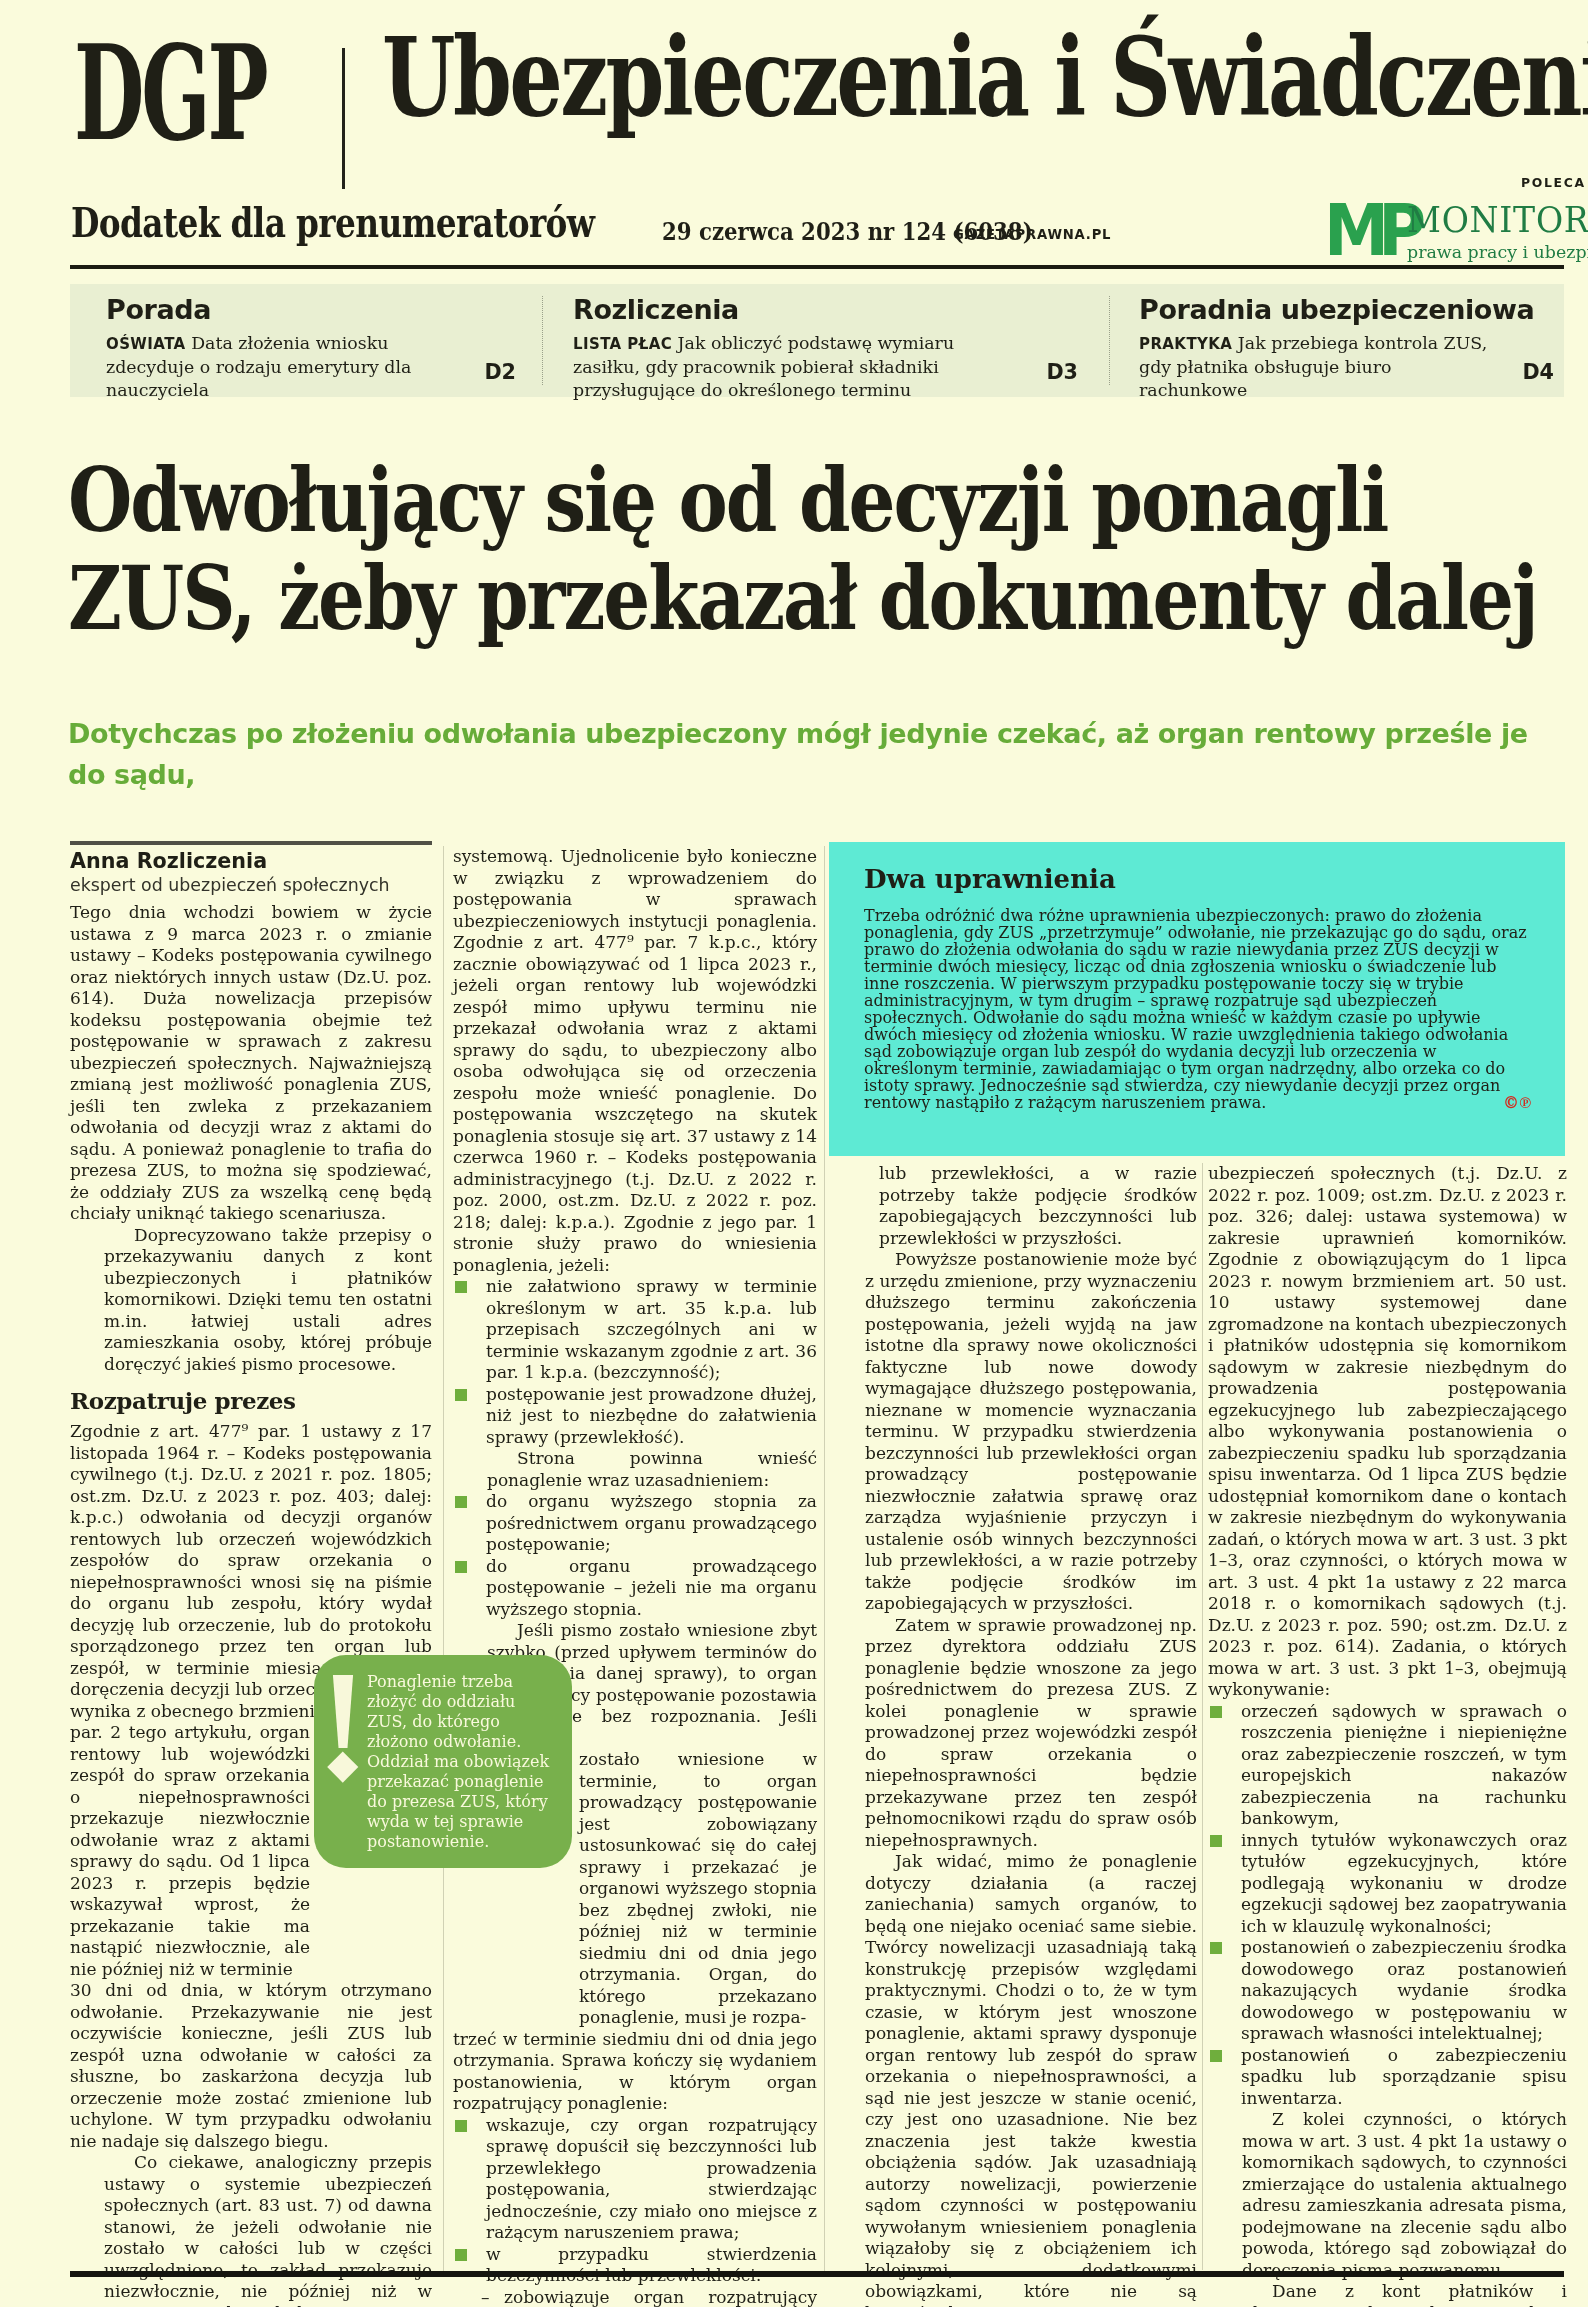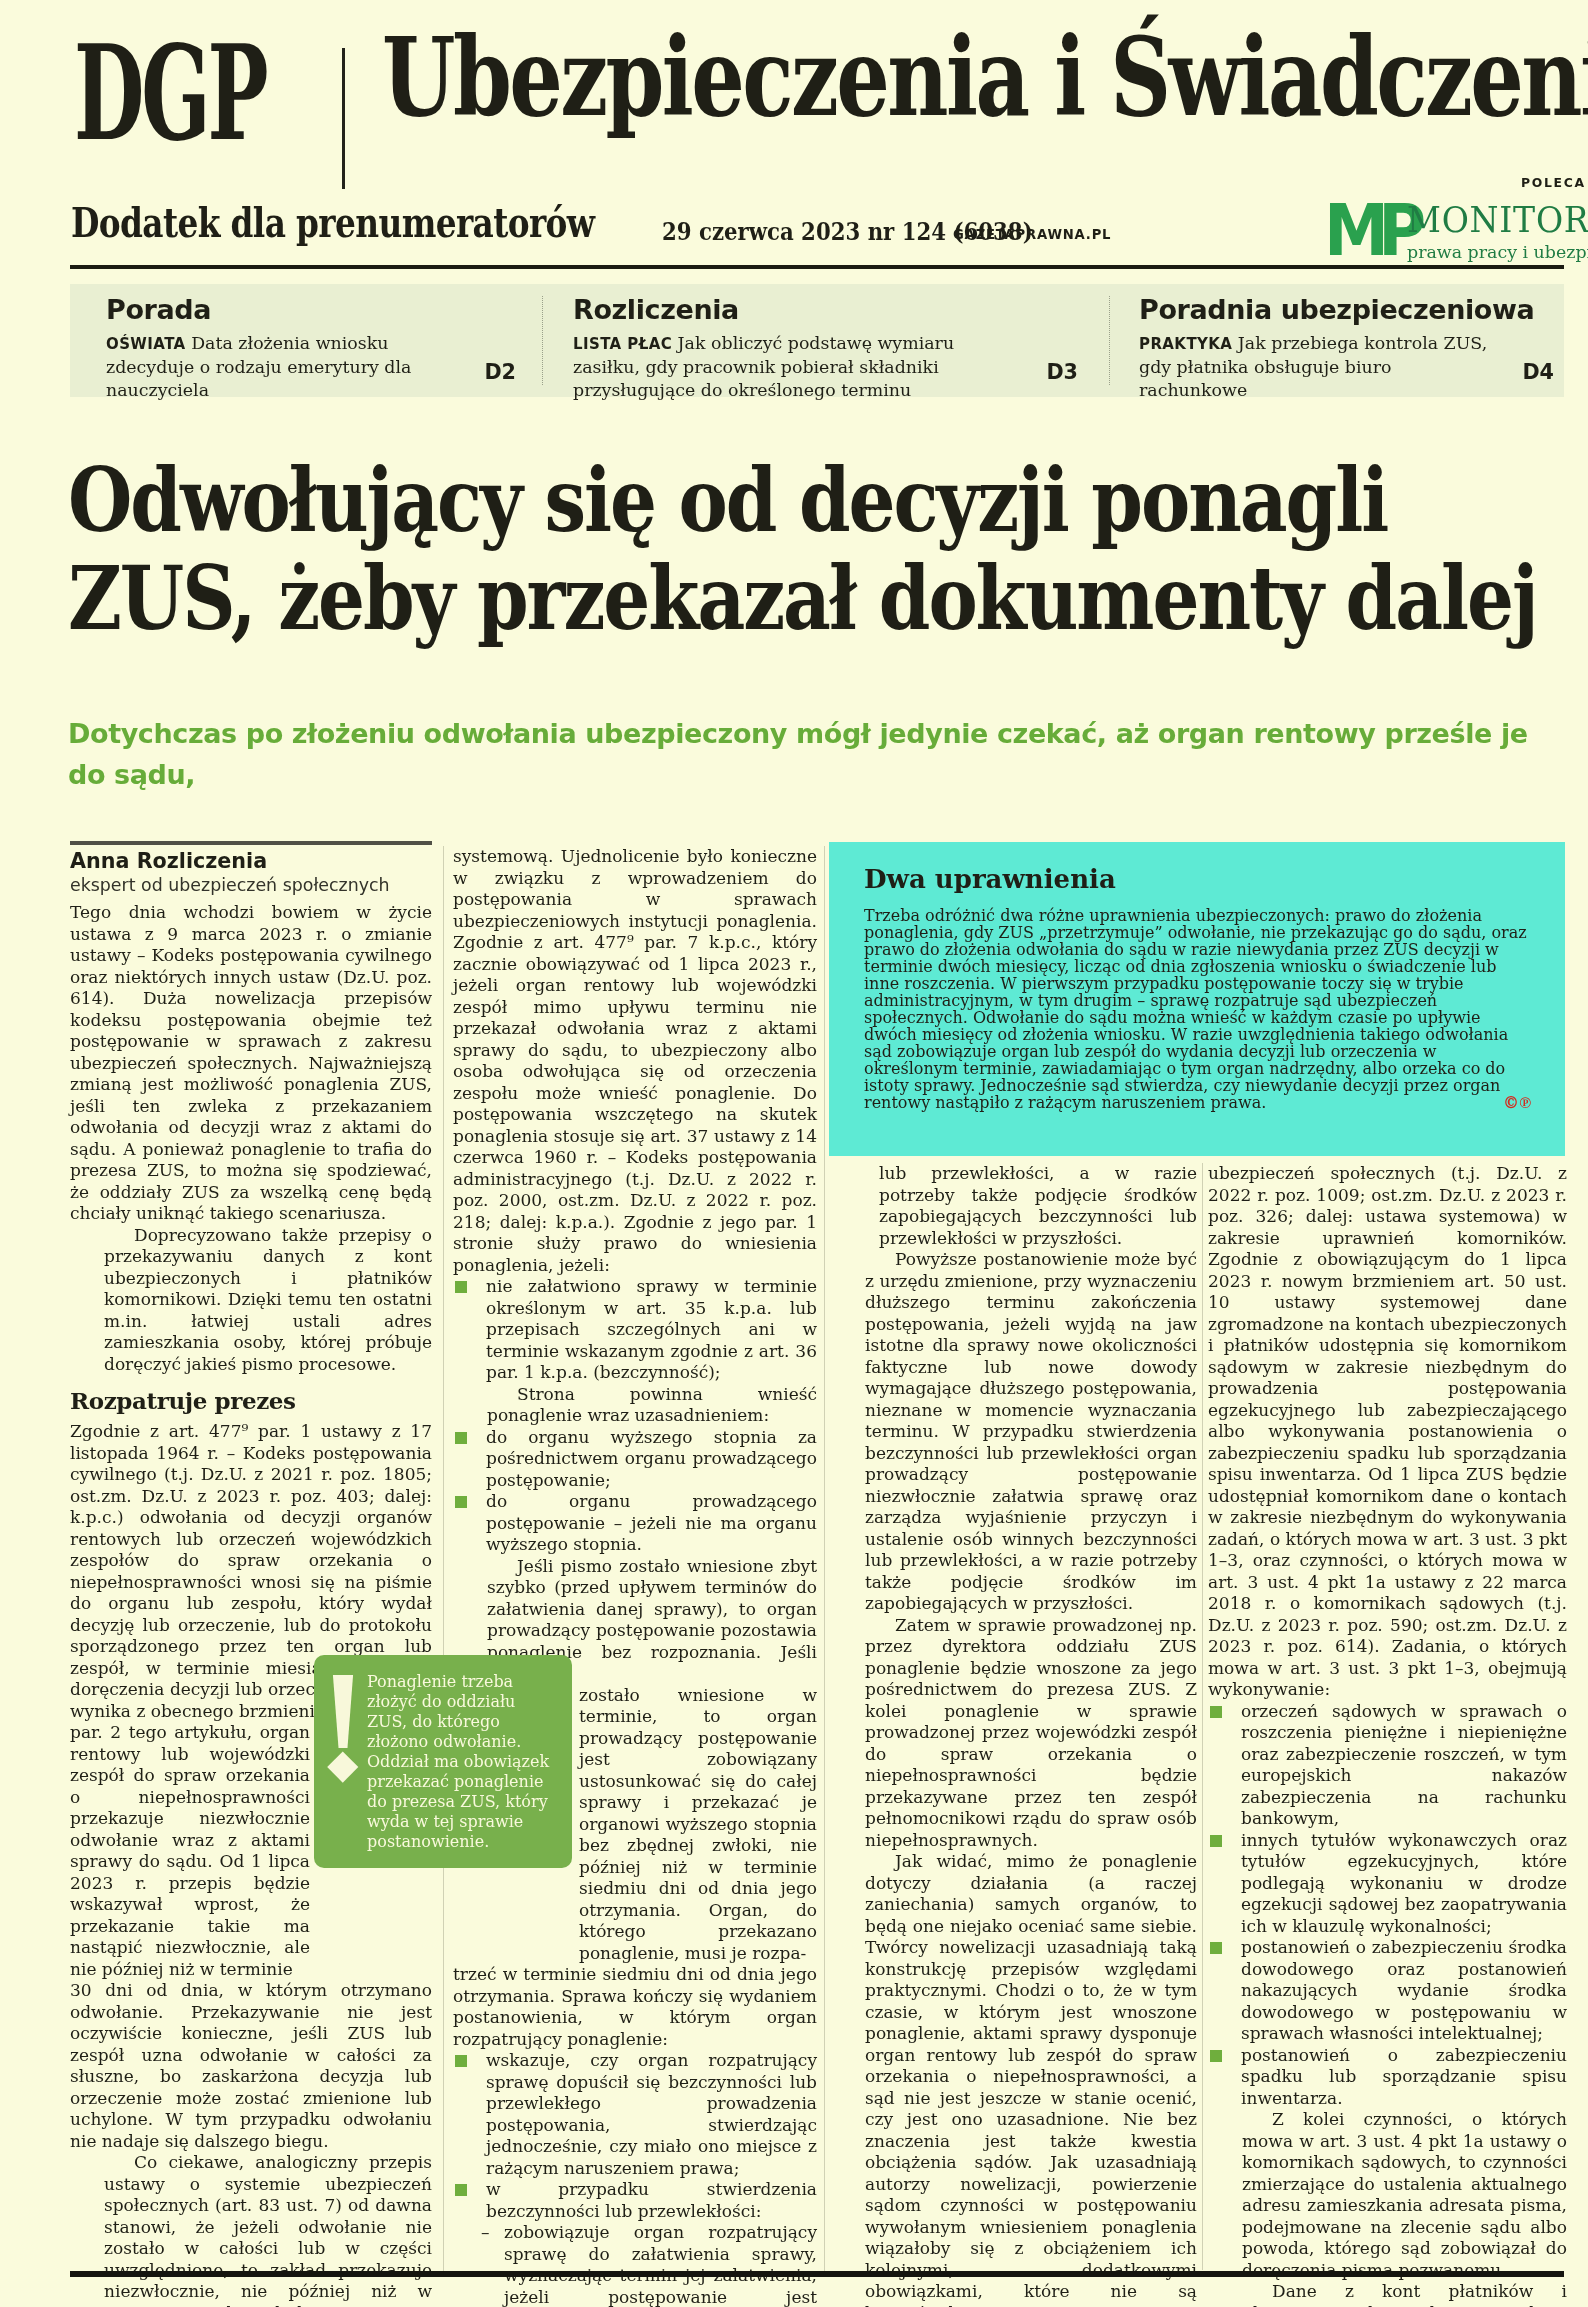--- a/index.html
+++ b/index.html
@@ -69,21 +69,21 @@
   .blk.h{font-weight:bold;font-size:23px;line-height:26.5px;text-align:left;
          padding:13.2px 0 6.6px;text-indent:0;letter-spacing:-0.4px;}
   .blk.b{position:relative;padding-left:33px;}
   .blk.b .sq{position:absolute;left:1.7px;top:5px;width:12.4px;height:12.4px;background:#6fae3d;}
   .blk.d{position:relative;padding-left:51px;}
   .blk.d .dash{position:absolute;left:28px;top:0;}
 
   .colsep{width:0.8px;background:rgba(60,60,40,.22);}
 
   
-  .quote-box{left:314px;top:1655px;width:258px;height:213px;background:#78b04c;border-radius:10px;
+  .quote-box{left:314px;top:1655px;width:258px;height:213px;background:#78b04c;border-radius:32px;
              color:#f9f9dc;}
   .quote-text{position:absolute;left:53px;top:16.5px;right:11.6px;font-size:16px;line-height:20px;}
   .q-excl{position:absolute;left:15px;top:20px;width:28px;height:73px;background:#f8f8da;
           clip-path:polygon(14% 0,86% 0,66% 100%,34% 100%);}
   .q-diamond{position:absolute;left:18px;top:101px;width:21.5px;height:21.5px;background:#f8f8da;
              transform:rotate(45deg);}
 
   
   .info-box{left:829px;top:842px;width:736px;height:314px;background:#5eead4;}
   .info-title{position:absolute;left:35px;top:21.5px;font-size:26px;font-weight:bold;}
@@ -147,20 +147,21 @@
       <div class="blk p">Doprecyzowano także przepisy o przekazywaniu danych z kont ubezpieczonych i płatników komornikowi. Dzięki temu ten ostatni m.in. łatwiej ustali adres zamieszkania osoby, której próbuje doręczyć jakieś pismo procesowe.</div>
       <div class="blk h">Rozpatruje prezes</div>
       <div class="blk p0">Zgodnie z art. 477⁹ par. 1 ustawy z 17 listopada 1964 r. – Kodeks postępowania cywilnego (t.j. Dz.U. z 2021 r. poz. 1805; ost.zm. Dz.U. z 2023 r. poz. 403; dalej: k.p.c.) odwołania od decyzji organów rentowych lub orzeczeń wojewódzkich zespołów do spraw orzekania o niepełnosprawności wnosi się na piśmie do organu lub zespołu, który wydał decyzję lub orzeczenie, lub do protokołu sporządzonego przez ten organ lub zespół, w terminie miesiąca od dnia doręczenia decyzji lub orzeczenia. Jak zaś wynika z obecnego brzmienia</div>
       <div class="blk nr">par. 2 tego artykułu, organ rentowy lub wojewódzki zespół do spraw orzekania o niepełnosprawności przekazuje niezwłocznie odwołanie wraz z aktami sprawy do sądu. Od 1 lipca 2023 r. przepis będzie wskazywał wprost, że przekazanie takie ma nastąpić niezwłocznie, ale nie później niż w terminie</div>
       <div class="blk cont">30 dni od dnia, w którym otrzymano odwołanie. Przekazywanie nie jest oczywiście konieczne, jeśli ZUS lub zespół uzna odwołanie w całości za słuszne, bo zaskarżona decyzja lub orzeczenie może zostać zmienione lub uchylone. W tym przypadku odwołaniu nie nadaje się dalszego biegu.</div>
       <div class="blk p">Co ciekawe, analogiczny przepis ustawy o systemie ubezpieczeń społecznych (art. 83 ust. 7) od dawna stanowi, że jeżeli odwołanie nie zostało w całości lub w części uwzględnione, to zakład przekazuje niezwłocznie, nie później niż w terminie 30 dni od dnia wniesienia odwołania, sprawę do sądu wraz z uzasadnieniem. Dotychczas istniała zatem pewna niespójność między przepisami k.p.c. a ustawą</div>
     </div>
   <div class="abs col col2">
       <div class="blk cont">systemową. Ujednolicenie było konieczne w związku z wprowadzeniem do postępowania w sprawach ubezpieczeniowych instytucji ponaglenia. Zgodnie z art. 477⁹ par. 7 k.p.c., który zacznie obowiązywać od 1 lipca 2023 r., jeżeli organ rentowy lub wojewódzki zespół mimo upływu terminu nie przekazał odwołania wraz z aktami sprawy do sądu, to ubezpieczony albo osoba odwołująca się od orzeczenia zespołu może wnieść ponaglenie. Do postępowania wszczętego na skutek ponaglenia stosuje się art. 37 ustawy z 14 czerwca 1960 r. – Kodeks postępowania administracyjnego (t.j. Dz.U. z 2022 r. poz. 2000, ost.zm. Dz.U. z 2022 r. poz. 218; dalej: k.p.a.). Zgodnie z jego par. 1 stronie służy prawo do wniesienia ponaglenia, jeżeli:</div>
       <div class="blk b"><span class="sq"></span>nie załatwiono sprawy w terminie określonym w art. 35 k.p.a. lub przepisach szczególnych ani w terminie wskazanym zgodnie z art. 36 par. 1 k.p.a. (bezczynność);</div>
+      <div class="blk b"><span class="sq"></span>postępowanie jest prowadzone dłużej, niż jest to niezbędne do załatwienia sprawy (przewlekłość).</div>
       <div class="blk p">Strona powinna wnieść ponaglenie wraz uzasadnieniem:</div>
       <div class="blk b"><span class="sq"></span>do organu wyższego stopnia za pośrednictwem organu prowadzącego postępowanie;</div>
       <div class="blk b"><span class="sq"></span>do organu prowadzącego postępowanie – jeżeli nie ma organu wyższego stopnia.</div>
       <div class="blk p">Jeśli pismo zostało wniesione zbyt szybko (przed upływem terminów do załatwienia danej sprawy), to organ prowadzący postępowanie pozostawia ponaglenie bez rozpoznania. Jeśli jednak</div>
       <div class="blk nl">zostało wniesione w terminie, to organ prowadzący postępowanie jest zobowiązany ustosunkować się do całej sprawy i przekazać je organowi wyższego stopnia bez zbędnej zwłoki, nie później niż w terminie siedmiu dni od dnia jego otrzymania. Organ, do którego przekazano ponaglenie, musi je rozpa-</div>
       <div class="blk cont">trzeć w terminie siedmiu dni od dnia jego otrzymania. Sprawa kończy się wydaniem postanowienia, w którym organ rozpatrujący ponaglenie:</div>
       <div class="blk b"><span class="sq"></span>wskazuje, czy organ rozpatrujący sprawę dopuścił się bezczynności lub przewlekłego prowadzenia postępowania, stwierdzając jednocześnie, czy miało ono miejsce z rażącym naruszeniem prawa;</div>
       <div class="blk b"><span class="sq"></span>w przypadku stwierdzenia bezczynności lub przewlekłości:</div>
       <div class="blk d"><span class="dash">–</span>zobowiązuje organ rozpatrujący sprawę do załatwienia sprawy, wyznaczając termin jej załatwienia, jeżeli postępowanie jest niezakończone,</div>
     </div>

